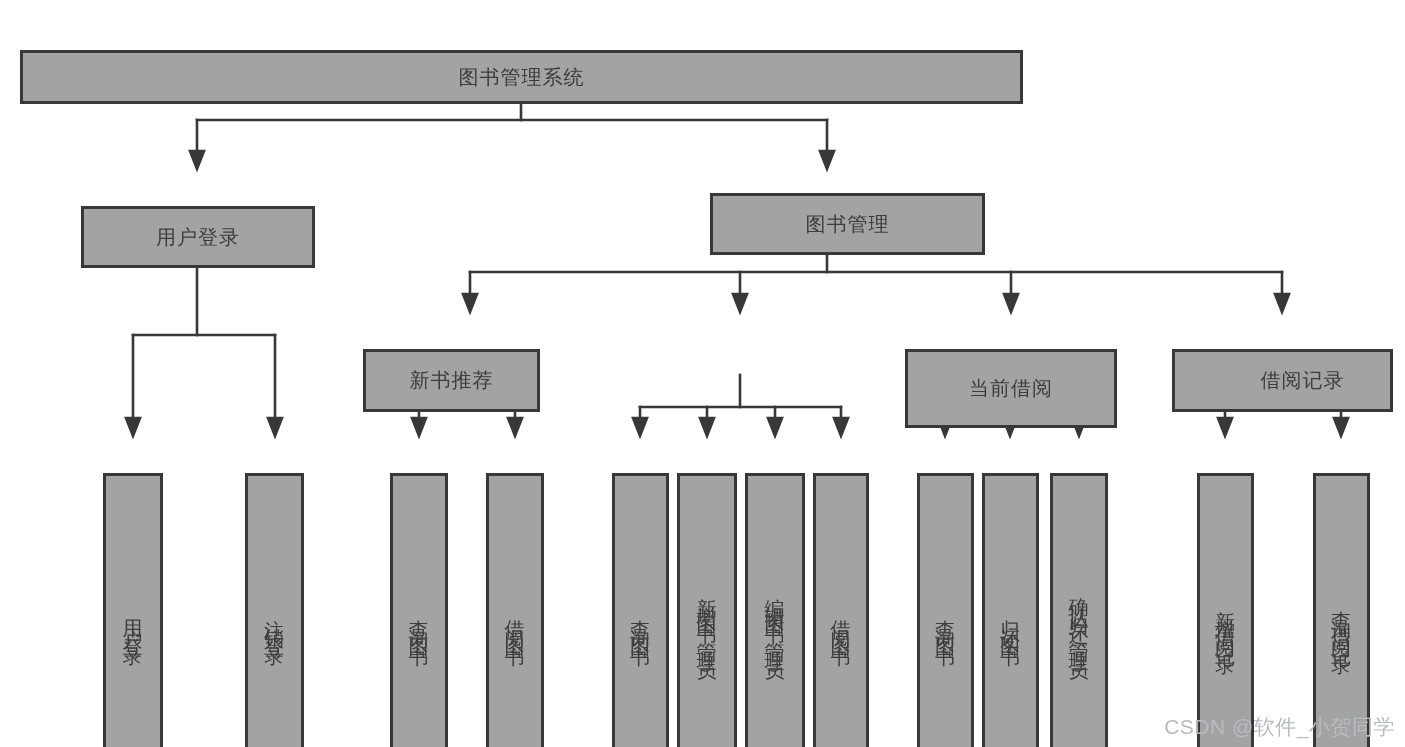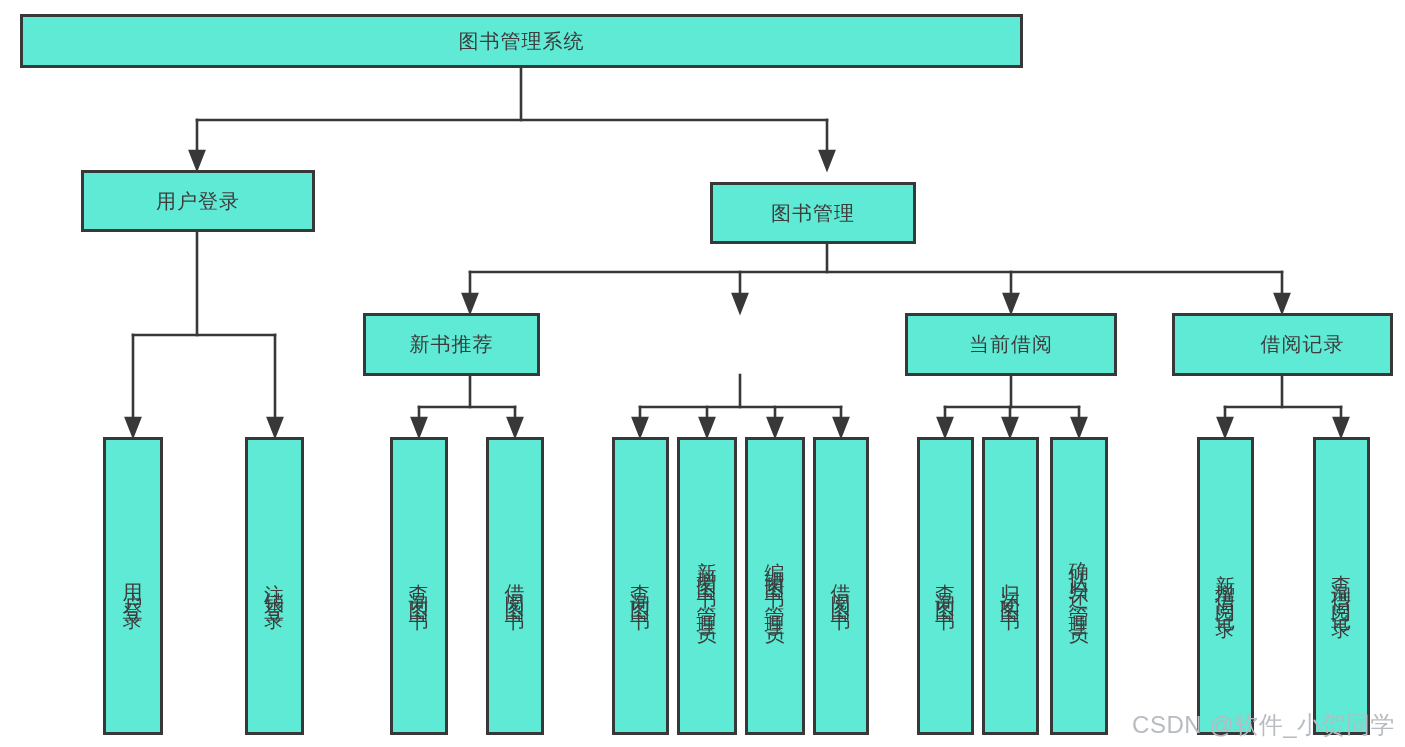--- a/index.html
+++ b/index.html
@@ -19,43 +19,44 @@
     position: absolute;
     left: 0;
     top: 0;
     width: 1405px;
     height: 747px;
     z-index: 1;
   }
   .node {
     position: absolute;
     box-sizing: border-box;
-    background: #5eead4;
+    background: #a3a3a3;
     border: 3px solid #383838;
     color: #3c3c3c;
     display: flex;
     align-items: center;
     justify-content: center;
     font-size: 20px;
     letter-spacing: 1px;
     z-index: 2;
     text-align: center;
+    margin-top: 36px;
   }
   .vnode {
     writing-mode: vertical-rl;
     text-orientation: upright;
     letter-spacing: 9px;
     line-height: 1;
     font-size: 20px;
   }
   .watermark {
     position: absolute;
     right: 10px;
     bottom: 6px;
-    font-size: 24px;
+    font-size: 21px;
     color: #b7bbc2;
     letter-spacing: 0.5px;
     z-index: 3;
     white-space: nowrap;
   }
 </style>
 </head>
 <body>
 
 <div class="canvas">
@@ -120,24 +121,24 @@
       <line x1="1225" y1="407" x2="1225" y2="419"></line>
       <line x1="1341" y1="407" x2="1341" y2="419"></line>
       <polygon points="1218,418 1232,418 1225,436"></polygon>
       <polygon points="1334,418 1348,418 1341,436"></polygon>
     </g>
   </svg>
 
   <div class="node" style="left:20px; top:14px; width:1003px; height:54px;">图书管理系统</div>
 
   <div class="node" style="left:81px; top:170px; width:234px; height:62px;">用户登录</div>
-  <div class="node" style="left:710px; top:182px; width:206px; height:62px;">图书管理</div>
+  <div class="node" style="left:710px; top:157px; width:275px; height:62px;">图书管理</div>
 
   <div class="node" style="left:363px; top:313px; width:177px; height:63px;">新书推荐</div>
-  <div class="node" style="left:905px; top:313px; width:212px; height:63px;">当前借阅</div>
+  <div class="node" style="left:905px; top:313px; width:212px; height:79px;">当前借阅</div>
   <div class="node" style="left:1172px; top:313px; width:221px; height:63px;padding-left:40px;">借阅记录</div>
 
   <div class="node vnode" style="left:103px; top:437px; width:60px; height:298px;">用户登录</div>
   <div class="node vnode" style="left:245px; top:437px; width:59px; height:298px;">注销登录</div>
 
   <div class="node vnode" style="left:390px; top:437px; width:58px; height:298px;">查询图书</div>
   <div class="node vnode" style="left:486px; top:437px; width:58px; height:298px;">借阅图书</div>
 
   <div class="node vnode" style="left:612px; top:437px; width:57px; height:298px;">查询图书</div>
   <div class="node vnode" style="left:677px; top:437px; width:60px; height:298px;">新增图书（管理员）</div>

